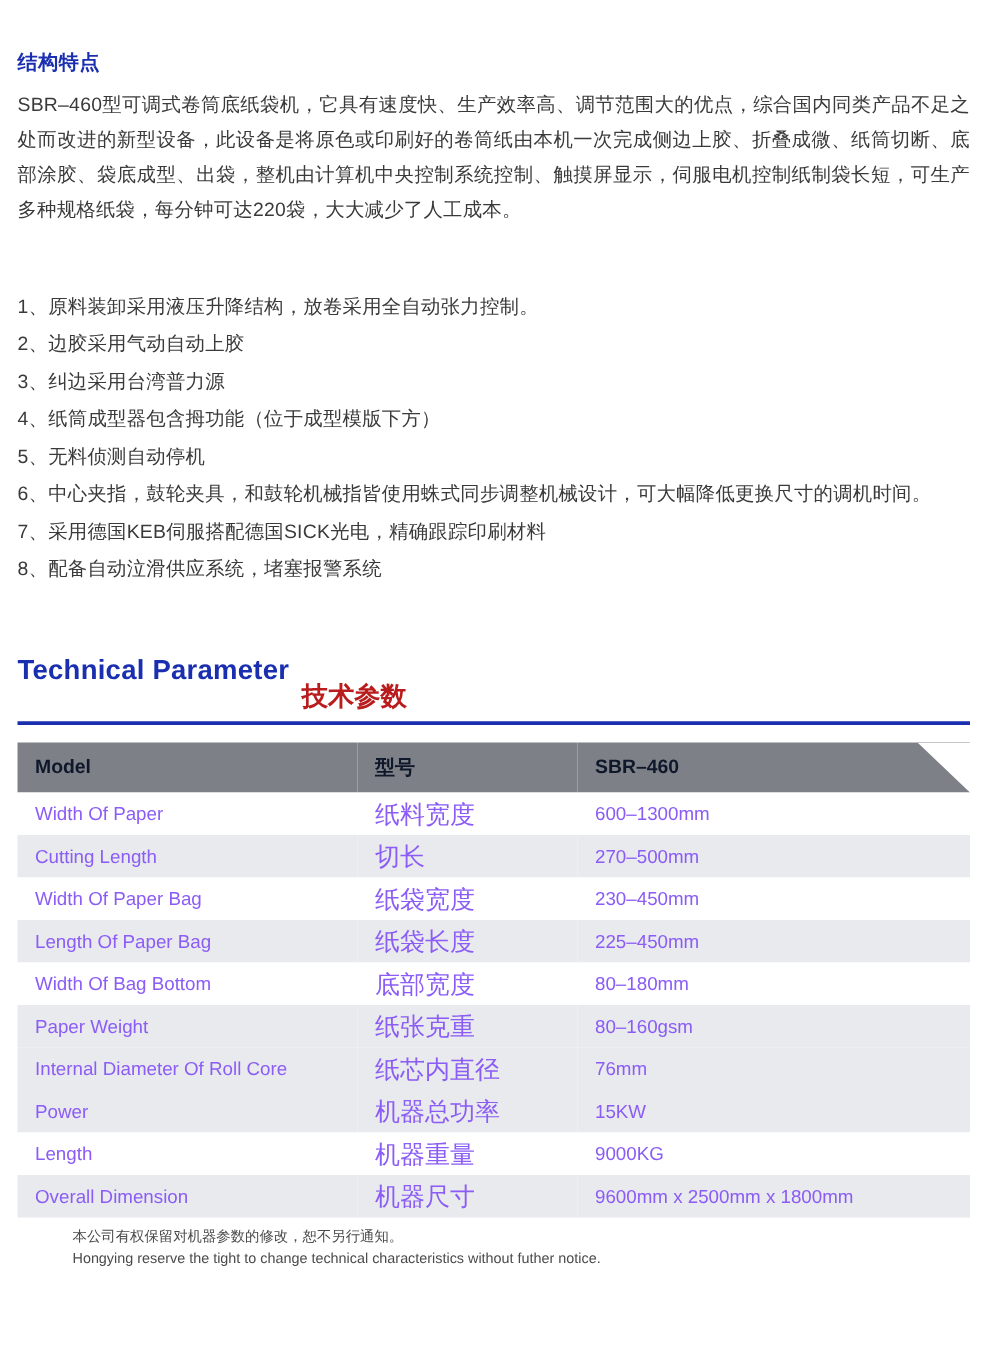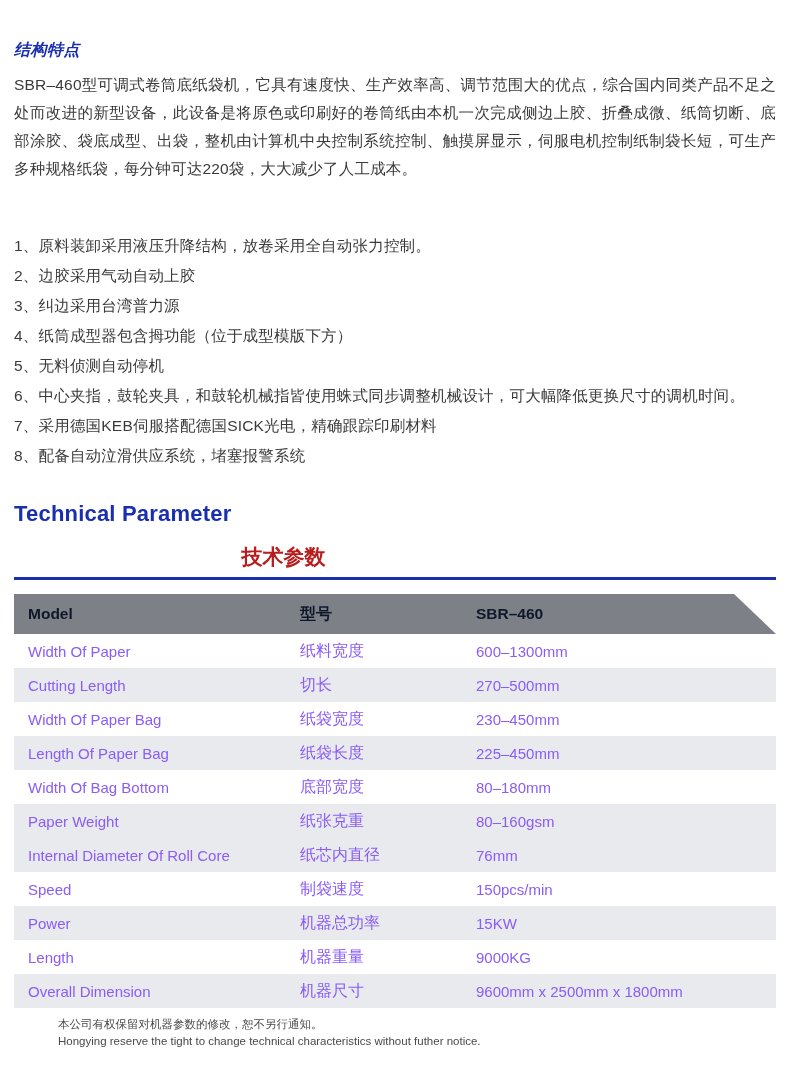--- a/index.html
+++ b/index.html
@@ -24,21 +24,20 @@
   }
 
   
   .sec-title {
     color: #1a2fb0;
     font-weight: bold;
     font-size: 16px;
     letter-spacing: 0.5px;
     margin: 0;
     padding-top: 40px;
-    font-style: italic;
   }
   .intro {
     font-size: 15.5px;
     line-height: 28px;
     color: #3a3a3a;
     margin: 10px 0 0 0;
     text-align: justify;
     letter-spacing: 0.2px;
   }
 
@@ -53,21 +52,21 @@
     color: #3a3a3a;
     letter-spacing: 0.2px;
   }
 
   
   .tech-header {
     margin-top: 30px;
     padding-bottom: 6px;
     border-bottom: 3px solid #1a2fb0;
     display: flex;
-    align-items: flex-start;
+    align-items: center;
     gap: 10px;
   }
   .tech-header .en {
     color: #1a2fb0;
     font-weight: bold;
     font-size: 22px;
     letter-spacing: 0.2px;
   }
   .tech-header .cn {
     color: #b91c1c;
@@ -101,21 +100,21 @@
   table.spec thead th {
     background: #7d8086;
     color: #0f172a;
     font-weight: bold;
     height: 40px;
     font-size: 15.5px;
   }
   table.spec thead th.cn-head { font-size: 16px; }
   table.spec tbody tr.odd td { background: #ffffff; }
   table.spec tbody tr.even td { background: #e8eaed; }
-  table.spec td.cn { font-size: 16px; }
+  table.spec td.cn { font-size: 20px; }
 
   
   .corner-clip {
     position: absolute;
     top: 0;
     right: 0;
     width: 42px;
     height: 40px;
     background: #ffffff;
     clip-path: polygon(100% 0, 100% 100%, 0 0);
@@ -197,25 +196,20 @@
         <tr class="even">
           <td>Paper Weight</td>
           <td class="cn">纸张克重</td>
           <td>80–160gsm</td>
         </tr>
         <tr class="even">
           <td>Internal Diameter Of Roll Core</td>
           <td class="cn">纸芯内直径</td>
           <td>76mm</td>
         </tr>
-        <tr class="odd">
-          <td>Speed</td>
-          <td class="cn">制袋速度</td>
-          <td>150pcs/min</td>
-        </tr>
         <tr class="even">
           <td>Power</td>
           <td class="cn">机器总功率</td>
           <td>15KW</td>
         </tr>
         <tr class="odd">
           <td>Length</td>
           <td class="cn">机器重量</td>
           <td>9000KG</td>
         </tr>

